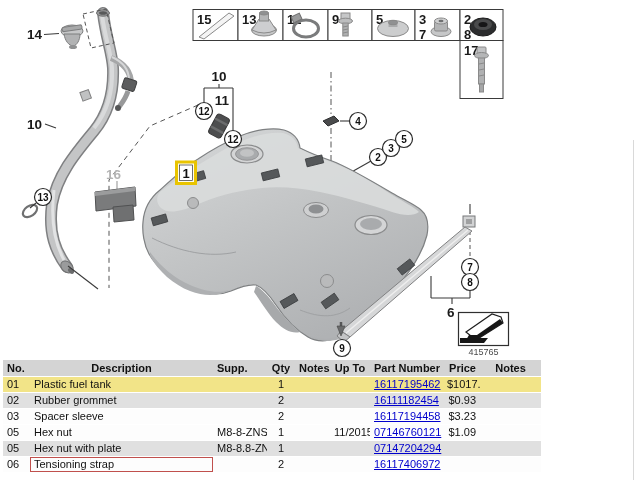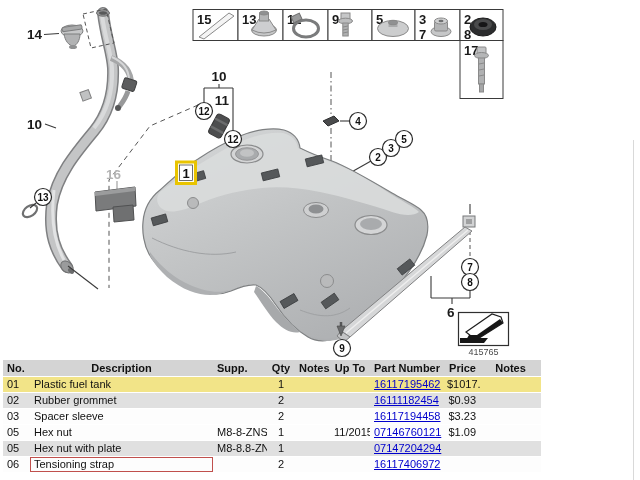--- a/index.html
+++ b/index.html
@@ -23,21 +23,21 @@
     border-collapse:collapse; table-layout:fixed; font-size:11px; color:#111;}
   .parts-table th,.parts-table td{height:15px; line-height:15px; padding:0 4px;
     border-bottom:1px solid #fff; white-space:nowrap; overflow:hidden;}
   .parts-table thead th{background:var(--header-bg); font-weight:bold; height:16px; line-height:16px;}
   .th-no,.td-no{text-align:left; padding-left:6px;}
   .th-desc{text-align:center;} .td-desc{text-align:left;}
   .th-supp{text-align:left; padding-left:8px;} .td-supp{text-align:left;}
   .th-qty,.td-qty{text-align:center; padding-left:3px;}
   .th-from{text-align:center;} .td-from{text-align:right;}
   .th-upto{text-align:center;margin-top:16px;} .td-upto{padding-right:6px;}
-  .th-part{text-align:center;} .td-part{text-align:left; padding-left:8px;}
+  .th-part{text-align:center;} .td-part{text-align:center; padding-left:8px;}
   .th-price{text-align:right;} .td-price{text-align:right; padding-right:6px;}
   .th-notes{text-align:center;} .td-notes{text-align:left;}
   .row-hl td{background:var(--highlight-row);}
   .row-b td{background:var(--row-alt);margin-left:32px;}
   .row-a td{background:#fdfdfd;margin-top:14px;}
   .part-link{color:var(--link); text-decoration:underline; cursor:pointer;}
   .sel-red{box-shadow:inset 0 0 0 1px var(--selection-red);}
 </style>
 </head>
 <body>

